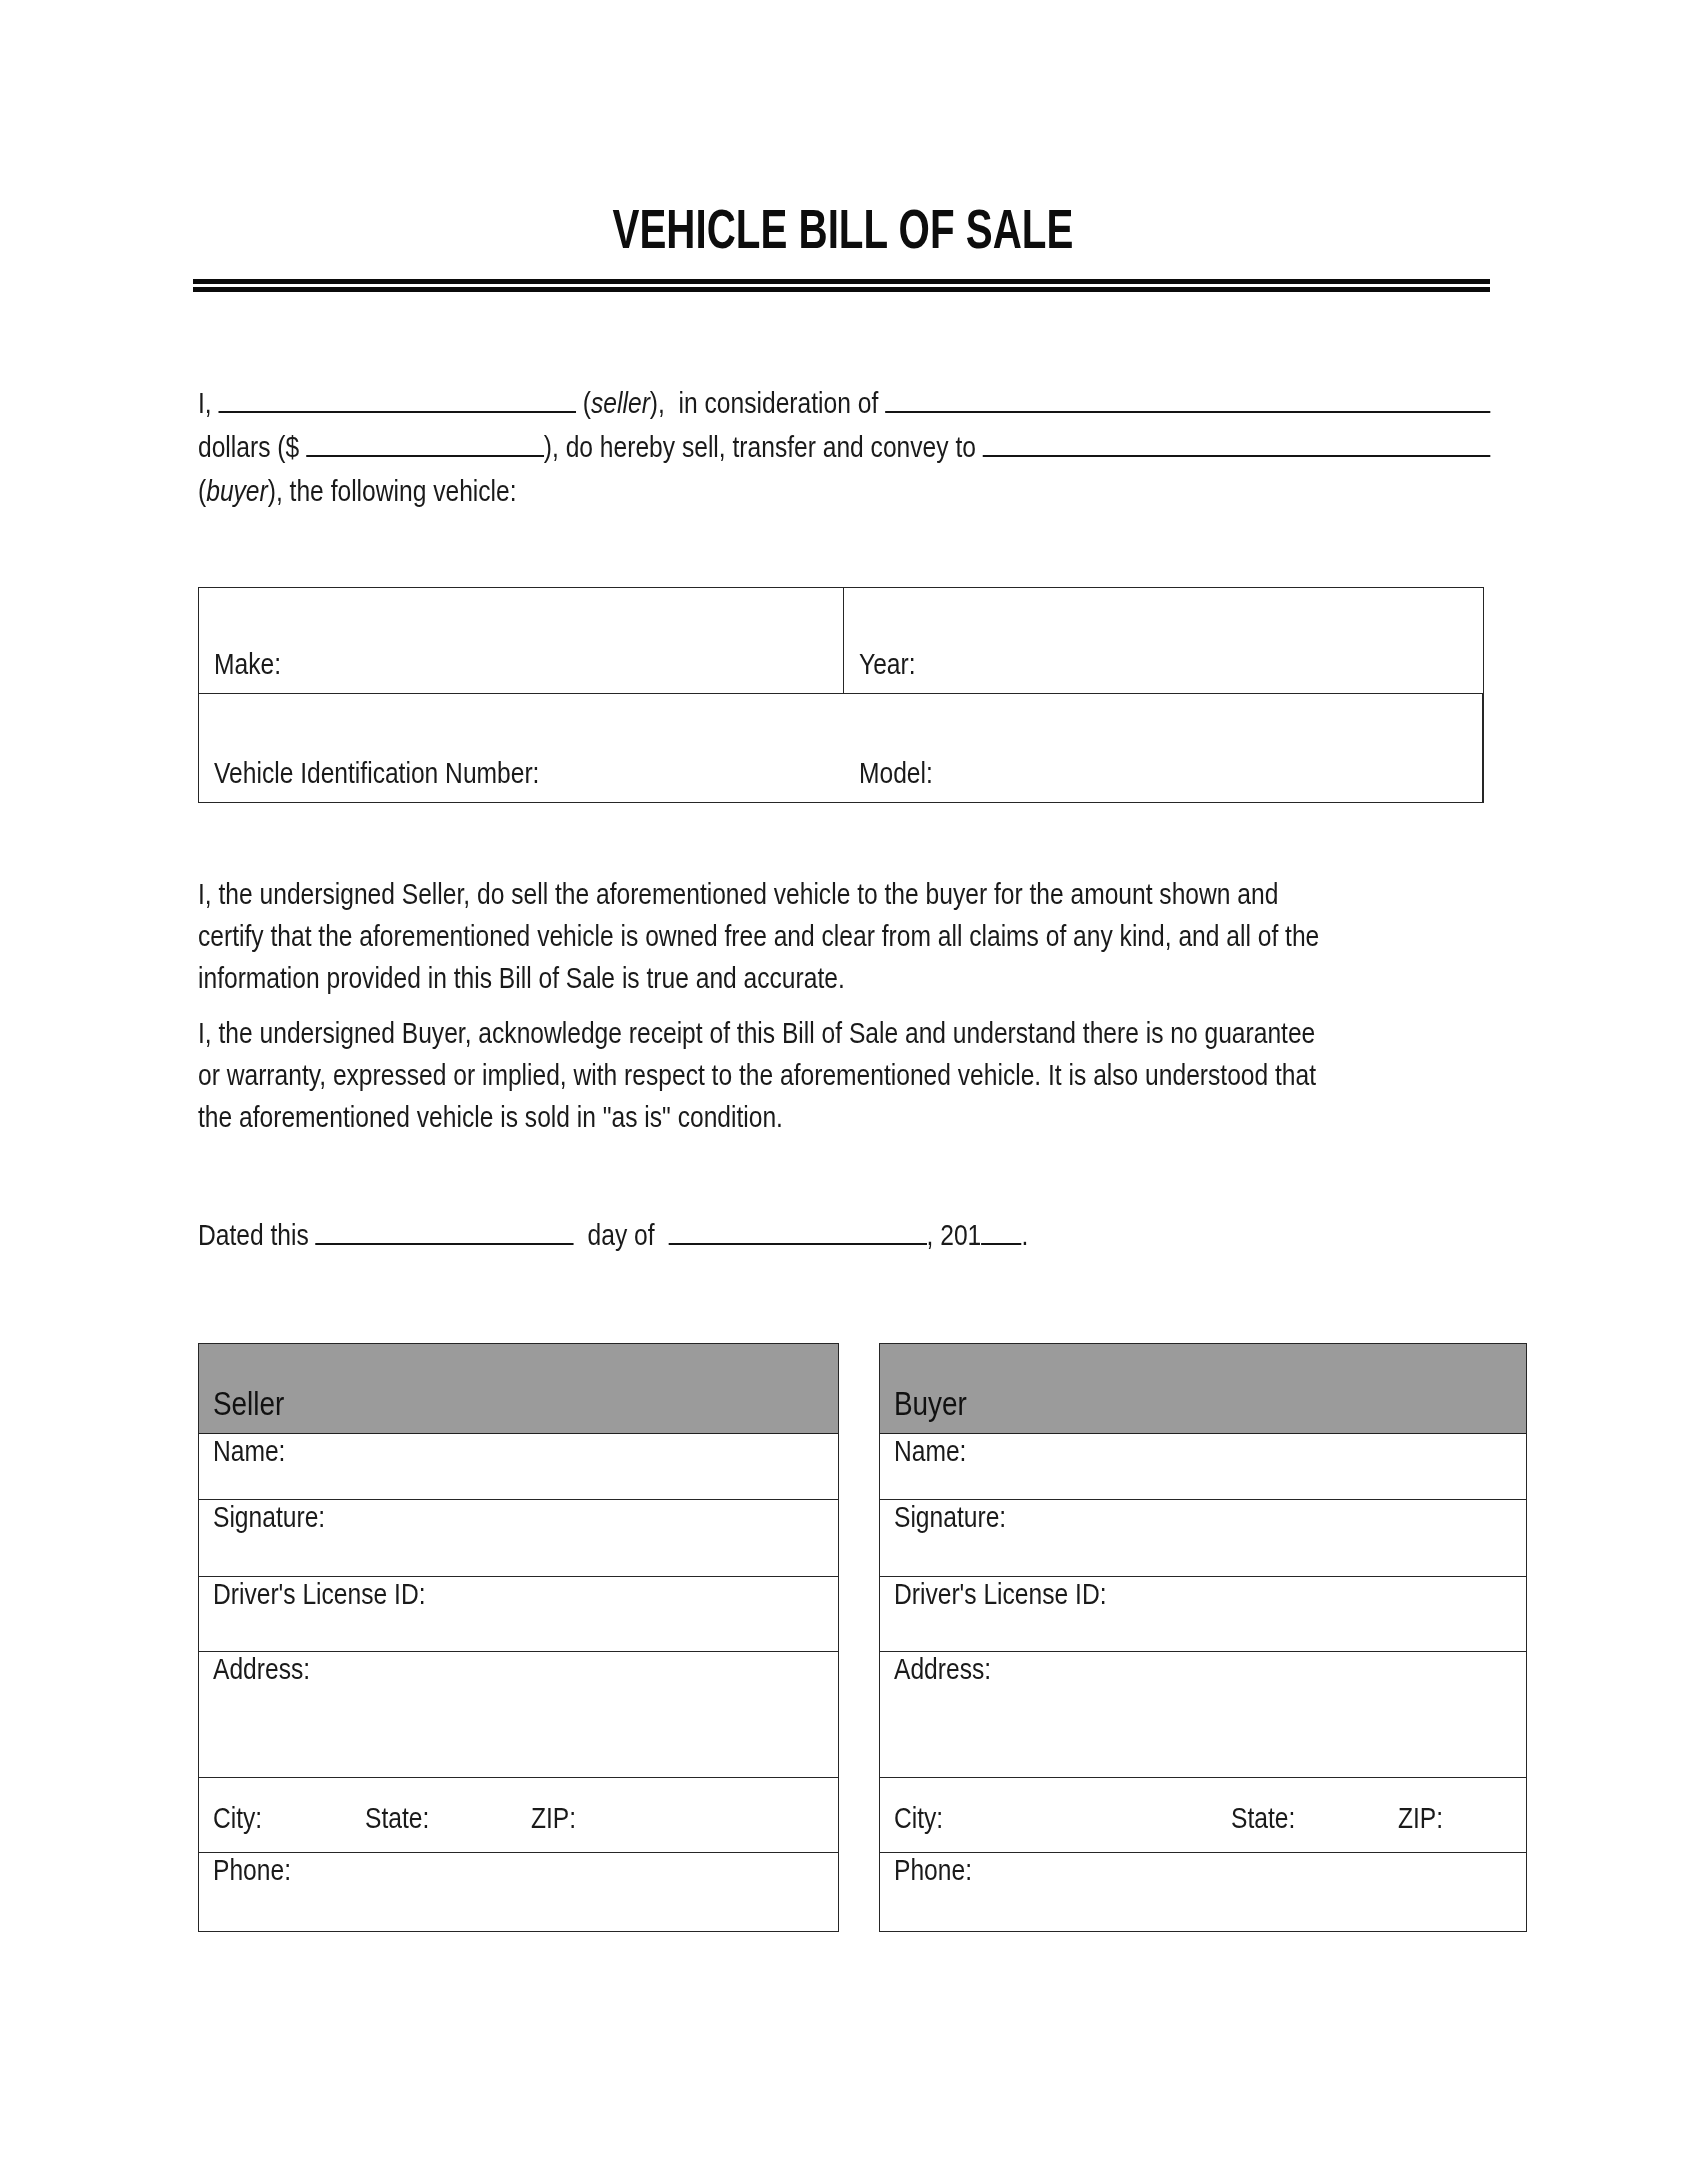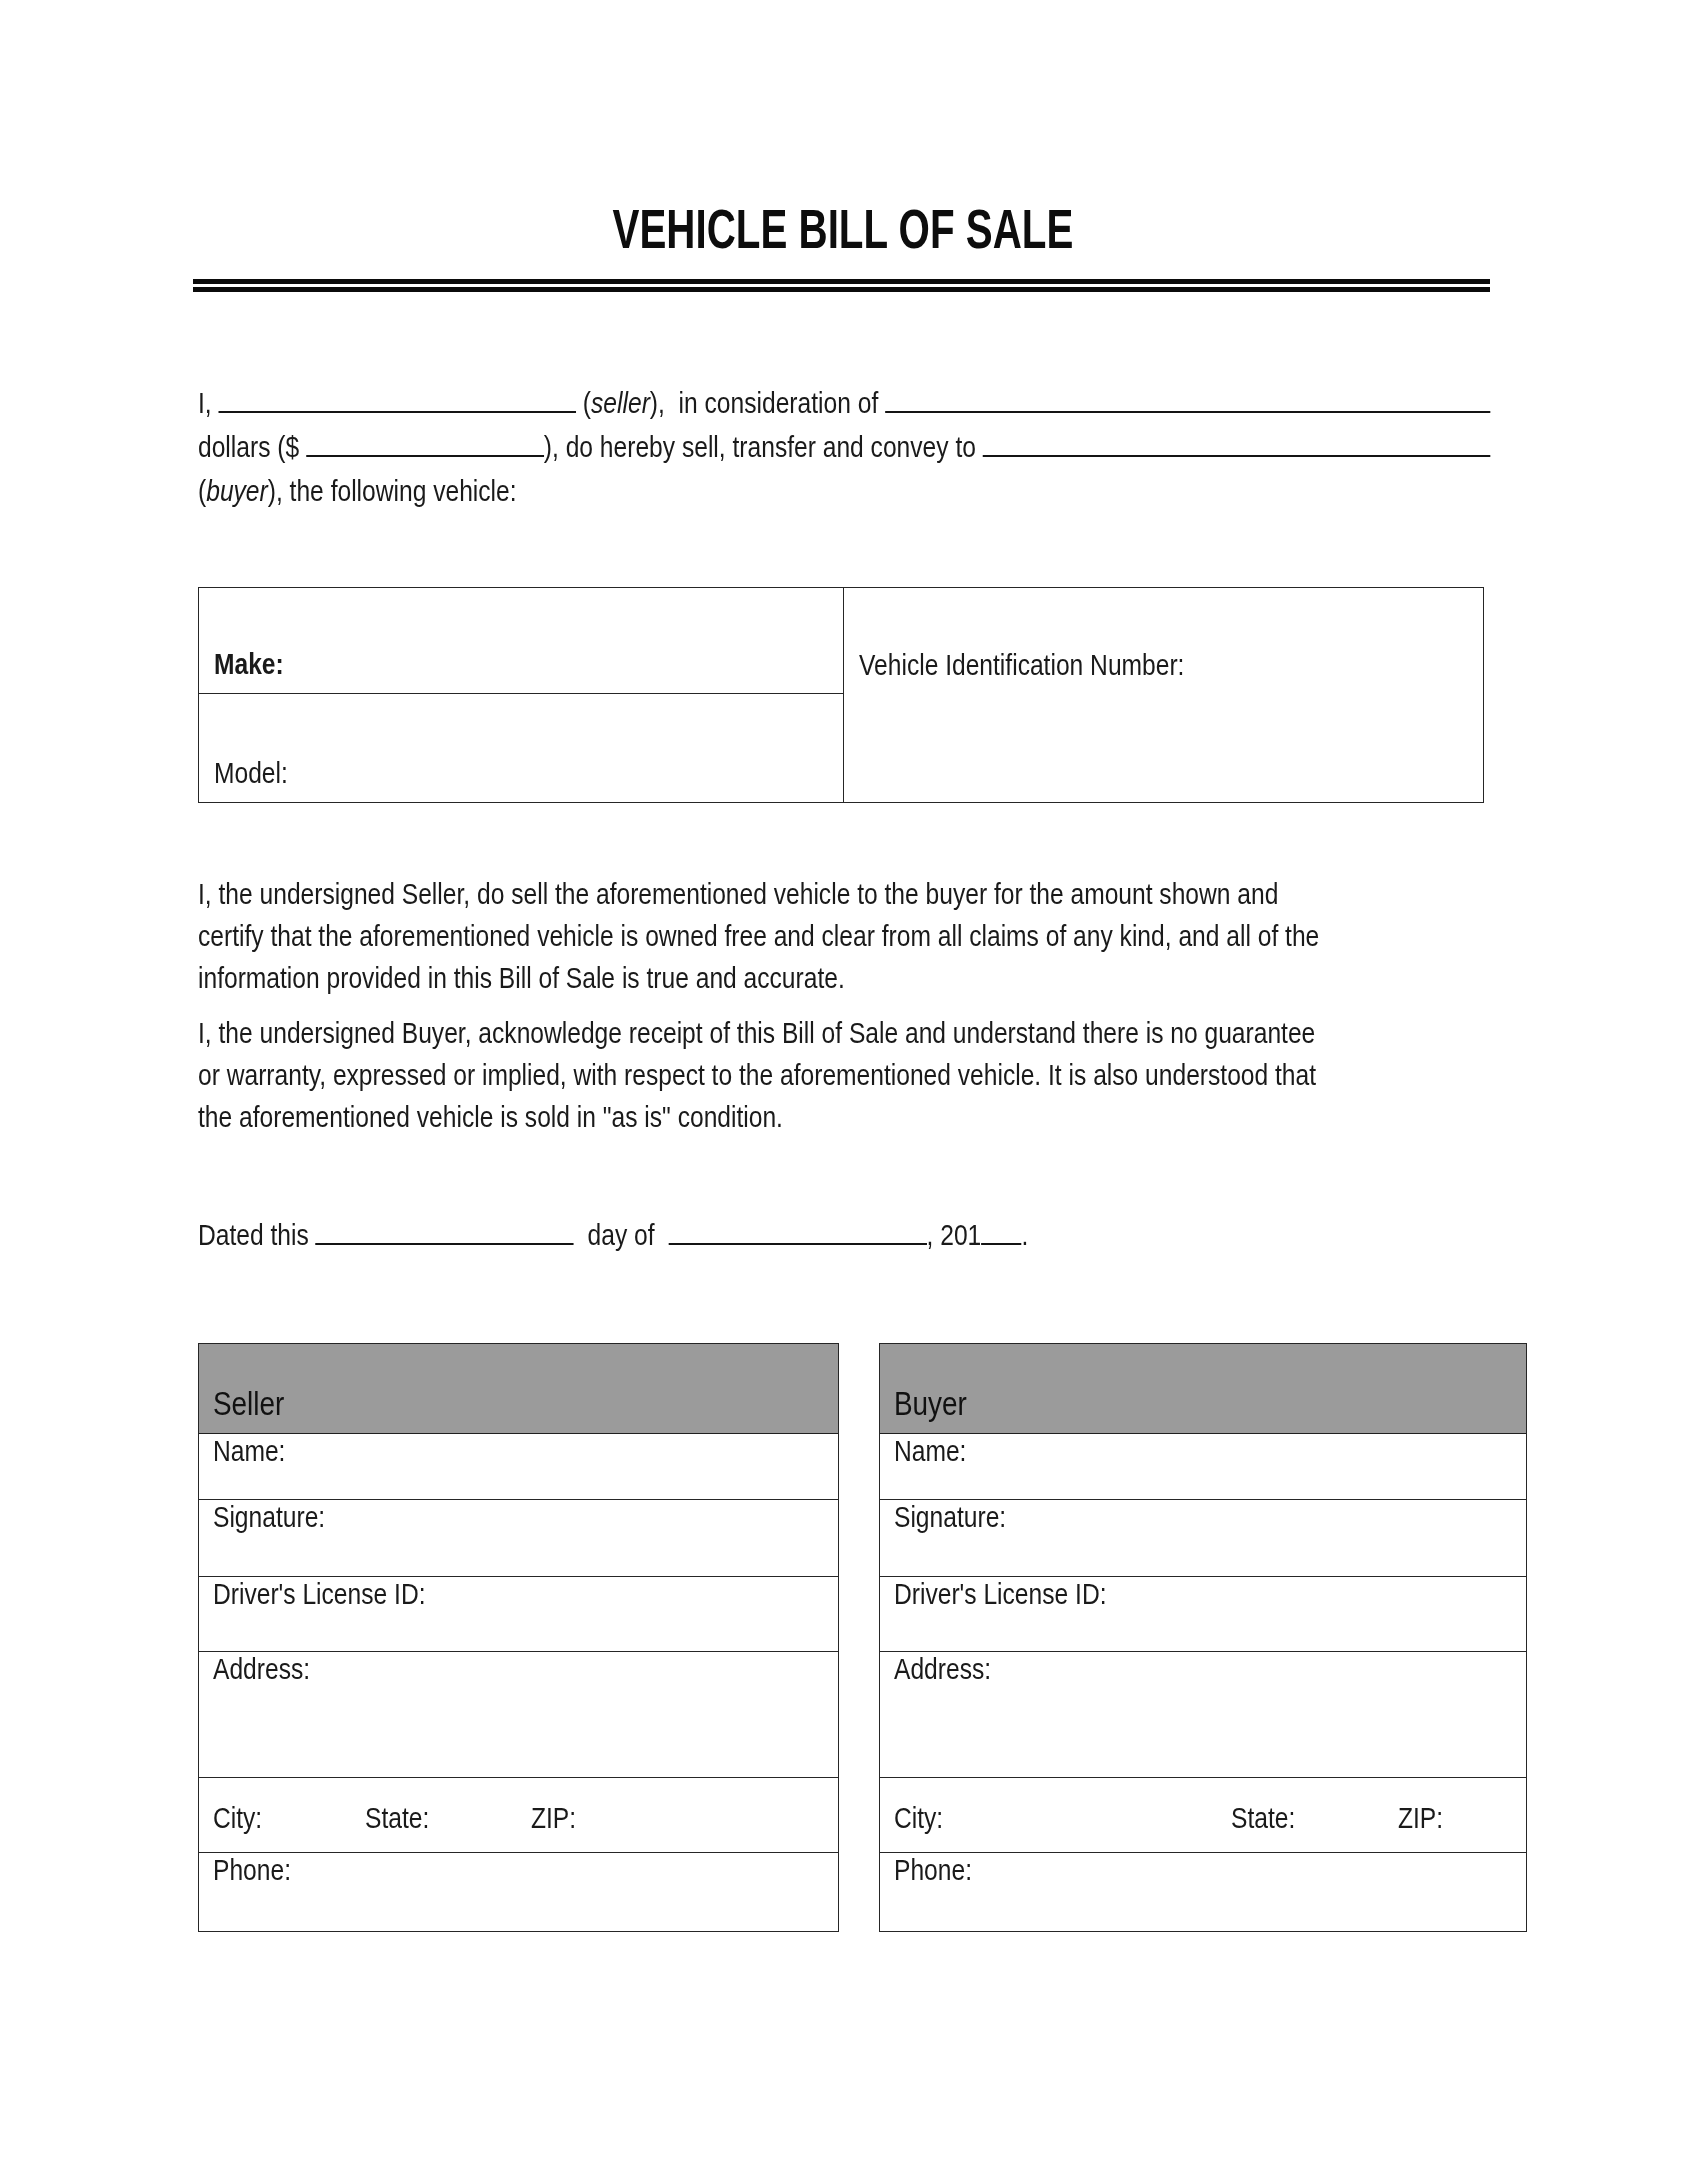--- a/index.html
+++ b/index.html
@@ -28,21 +28,21 @@
   .blank { height:0; border-bottom:2.6px solid #141414; margin-bottom:-6px; }
   .blank.w1 { width:436px; }
   .blank.w2 { width:290px; }
   .blank.grow { flex:1; }
 
   
   .vtable { position:absolute; top:587px; left:198px; width:1286px; height:216px;
             box-sizing:border-box; border:1.7px solid #262626;
             display:grid; grid-template-columns:645px auto; grid-template-rows:106px auto; }
   .vcell { box-sizing:border-box; display:flex; align-items:flex-end; padding:0 0 12px 15.3px; font-size:30px; }
-  .vcell.c1 { border-right:1.7px solid #262626; border-bottom:1.7px solid #262626;font-weight:bold; }
+  .vcell.c1 { border-right:1.7px solid #262626; border-bottom:1.7px solid #262626; }
   .vcell.c2 { border-bottom:1.7px solid #262626; }
   .vcell.c3 { border-right:1.7px solid #262626; }
 
   
   .para { position:absolute; left:198px; width:1576px; margin:0;
           font-size:30px; line-height:42px; white-space:pre-line;
           transform:scaleX(0.82); transform-origin:0 0; }
   .p1 { top:873px; }
   .p2 { top:1012px; }
 
@@ -100,20 +100,23 @@
     </div>
     <div class="iline">
       <span class="t">(</span><span class="t italic">buyer</span><span class="t">), the following vehicle:</span>
     </div>
   </section>
 
   <div class="vtable">
     <div class="vcell c1">
       <span class="cx">Make:</span>
     </div>
+    <div class="vcell c2">
+      <span class="cx">Year:</span>
+    </div>
     <div class="vcell c4">
       <span class="cx">Vehicle Identification Number:</span>
     </div>
     <div class="vcell c3">
       <span class="cx">Model:</span>
     </div>
   </div>
 
   <p class="para p1">I, the undersigned Seller, do sell the aforementioned vehicle to the buyer for the amount shown and
 certify that the aforementioned vehicle is owned free and clear from all claims of any kind, and all of the

